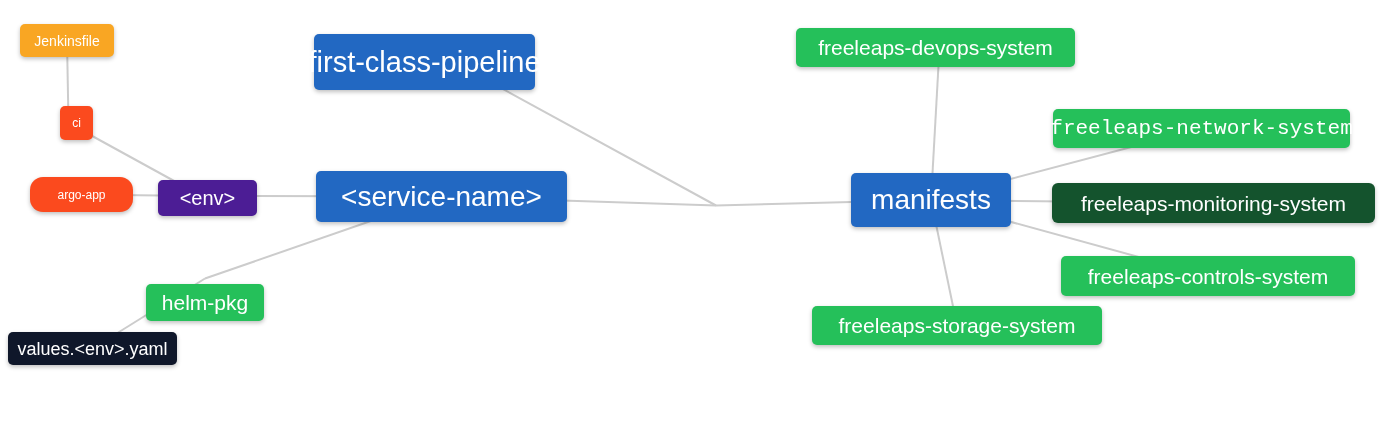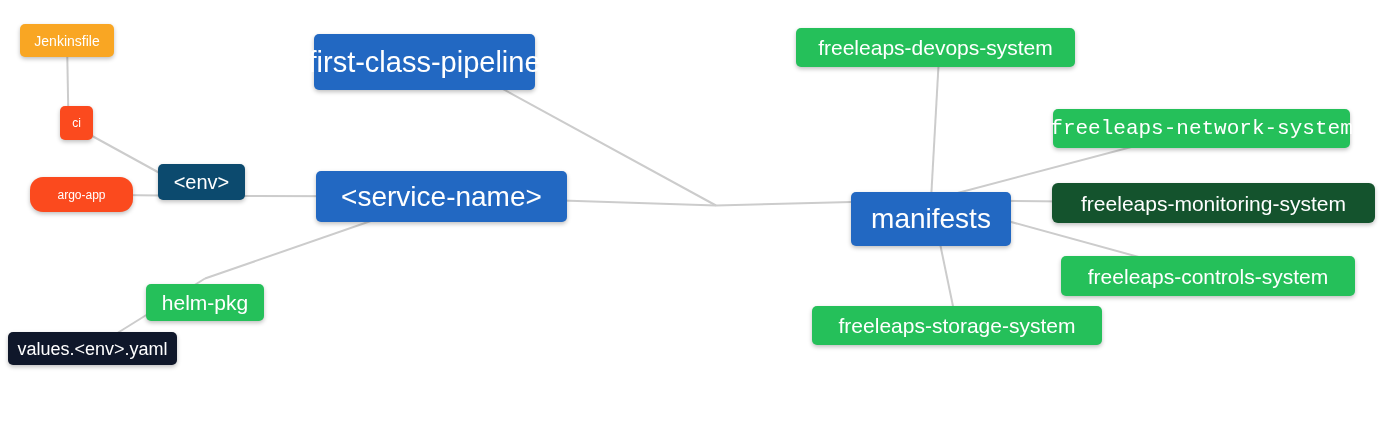--- a/index.html
+++ b/index.html
@@ -53,24 +53,24 @@
       <line x1="716" y1="205.5" x2="931" y2="200" stroke="#CCCCCC" stroke-width="2"></line>
       <line x1="931" y1="200" x2="939.5" y2="47.5" stroke="#CCCCCC" stroke-width="2"></line>
       <line x1="931" y1="200" x2="1201.5" y2="128.5" stroke="#CCCCCC" stroke-width="2"></line>
       <line x1="931" y1="200" x2="1213.5" y2="203" stroke="#CCCCCC" stroke-width="2"></line>
       <line x1="931" y1="200" x2="1208" y2="276" stroke="#CCCCCC" stroke-width="2"></line>
       <line x1="931" y1="200" x2="957" y2="325.5" stroke="#CCCCCC" stroke-width="2"></line>
     </svg>
 <div class="node" style="left: 20px; top: 24px; width: 94px; height: 33px; font-size: 14px; background: rgb(249, 166, 35); color: rgb(255, 255, 255);">Jenkinsfile</div>
     <div class="node" style="left: 52px; top: 106px; width: 33px; height: 34px; font-size: 12px; background: rgb(251, 74, 30); color: rgb(255, 255, 255); margin-left: 8px;">ci</div>
     <div class="node" style="left: 30px; top: 177px; width: 103px; height: 35px; font-size: 12px; background: rgb(251, 74, 30); color: rgb(255, 255, 255); border-radius: 13px;">argo-app</div>
-    <div class="node" style="left: 158px; top: 164px; width: 87px; height: 36px; font-size: 20px; background: #0c4a6e; color: rgb(255, 255, 255);">&lt;env&gt;</div>
+    <div class="node" style="left: 158px; top: 180px; width: 99px; height: 36px; font-size: 20px; background: #4c1d95; color: rgb(255, 255, 255);">&lt;env&gt;</div>
     <div class="node" style="left: 146px; top: 260px; width: 118px; height: 37px; font-size: 21px; background: rgb(37, 192, 90); color: rgb(255, 255, 255); margin-top: 24px;">helm-pkg</div>
     <div class="node" style="left: 8px; top: 332px; width: 169px; height: 33px; font-size: 18px; background: #0f172a; color: rgb(255, 255, 255);">values.&lt;env&gt;.yaml</div>
     <div class="node" style="left: 314px; top: 34px; width: 221px; height: 56px; font-size: 29px; background: rgb(34, 104, 194); color: rgb(255, 255, 255);">first-class-pipeline</div>
     <div class="node" style="left: 316px; top: 171px; width: 251px; height: 51px; font-size: 28px; background: rgb(34, 104, 194); color: rgb(255, 255, 255);">&lt;service-name&gt;</div>
-    <div class="node" style="left: 851px; top: 173px; width: 160px; height: 54px; font-size: 28px; background: rgb(34, 104, 194); color: rgb(255, 255, 255); margin-top: 19px;">manifests</div>
+    <div class="node" style="left: 851px; top: 173px; width: 160px; height: 54px; font-size: 28px; background: rgb(34, 104, 194); color: rgb(255, 255, 255);">manifests</div>
     <div class="node" style="left: 796px; top: 28px; width: 279px; height: 39px; font-size: 21px; background: rgb(37, 192, 90); color: rgb(255, 255, 255);">freeleaps-devops-system</div>
     <div class="node" style="left: 1053px; top: 109px; width: 297px; height: 39px; font-size: 21px; background: rgb(37, 192, 90); color: rgb(255, 255, 255); font-family: Liberation Mono, monospace;">freeleaps-network-system</div>
     <div class="node" style="left: 1052px; top: 183px; width: 323px; height: 40px; font-size: 21px; background: #14532d; color: rgb(255, 255, 255); border-radius: 6px;">freeleaps-monitoring-system</div>
     <div class="node" style="left: 1061px; top: 256px; width: 294px; height: 40px; font-size: 21px; background: rgb(37, 192, 90); color: rgb(255, 255, 255);">freeleaps-controls-system</div>
     <div class="node" style="left: 812px; top: 306px; width: 290px; height: 39px; font-size: 21px; background: rgb(37, 192, 90); color: rgb(255, 255, 255);">freeleaps-storage-system</div>
   </div>
 
 </body></html>

